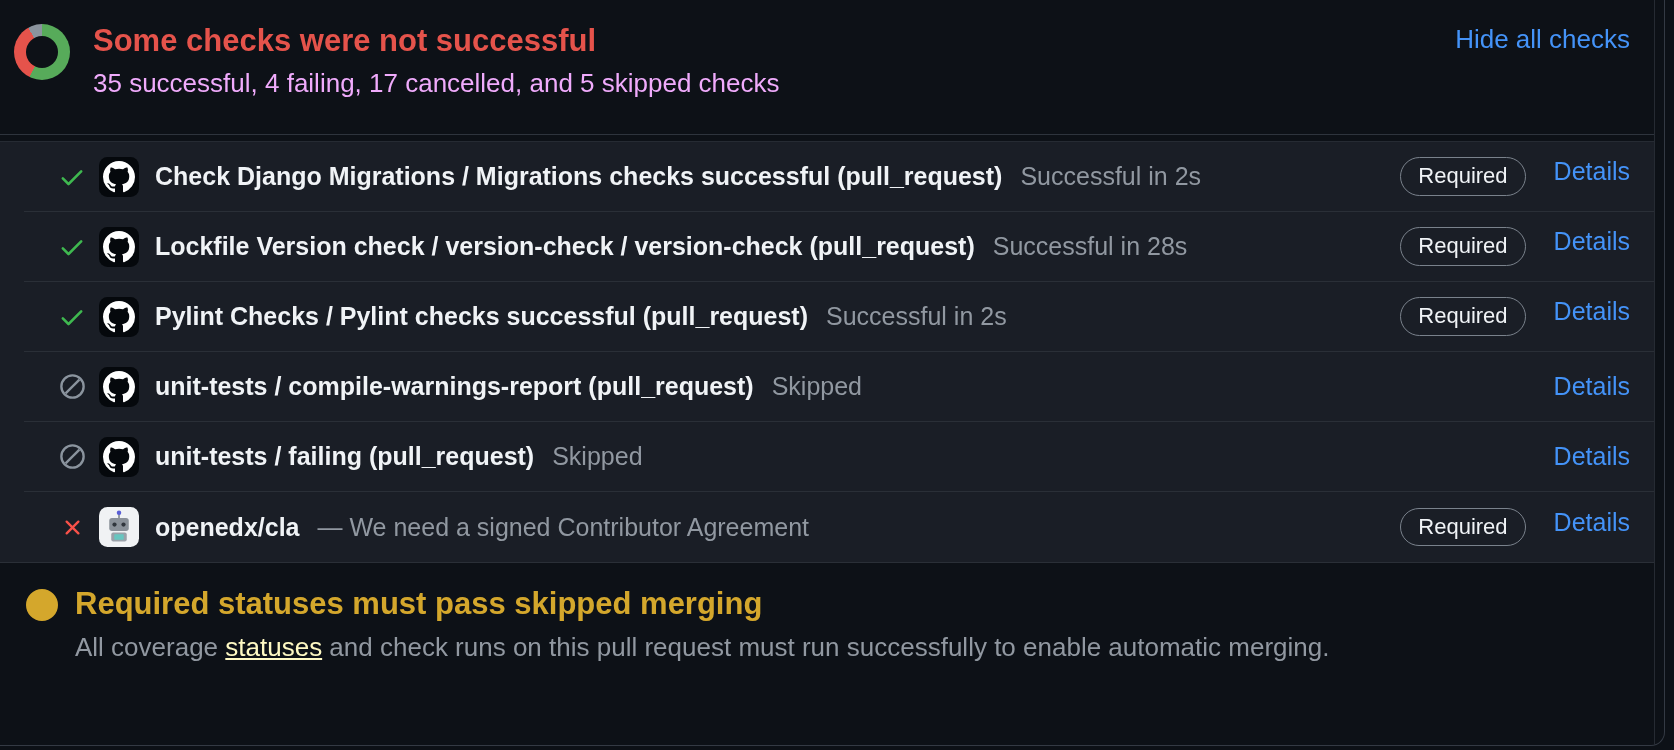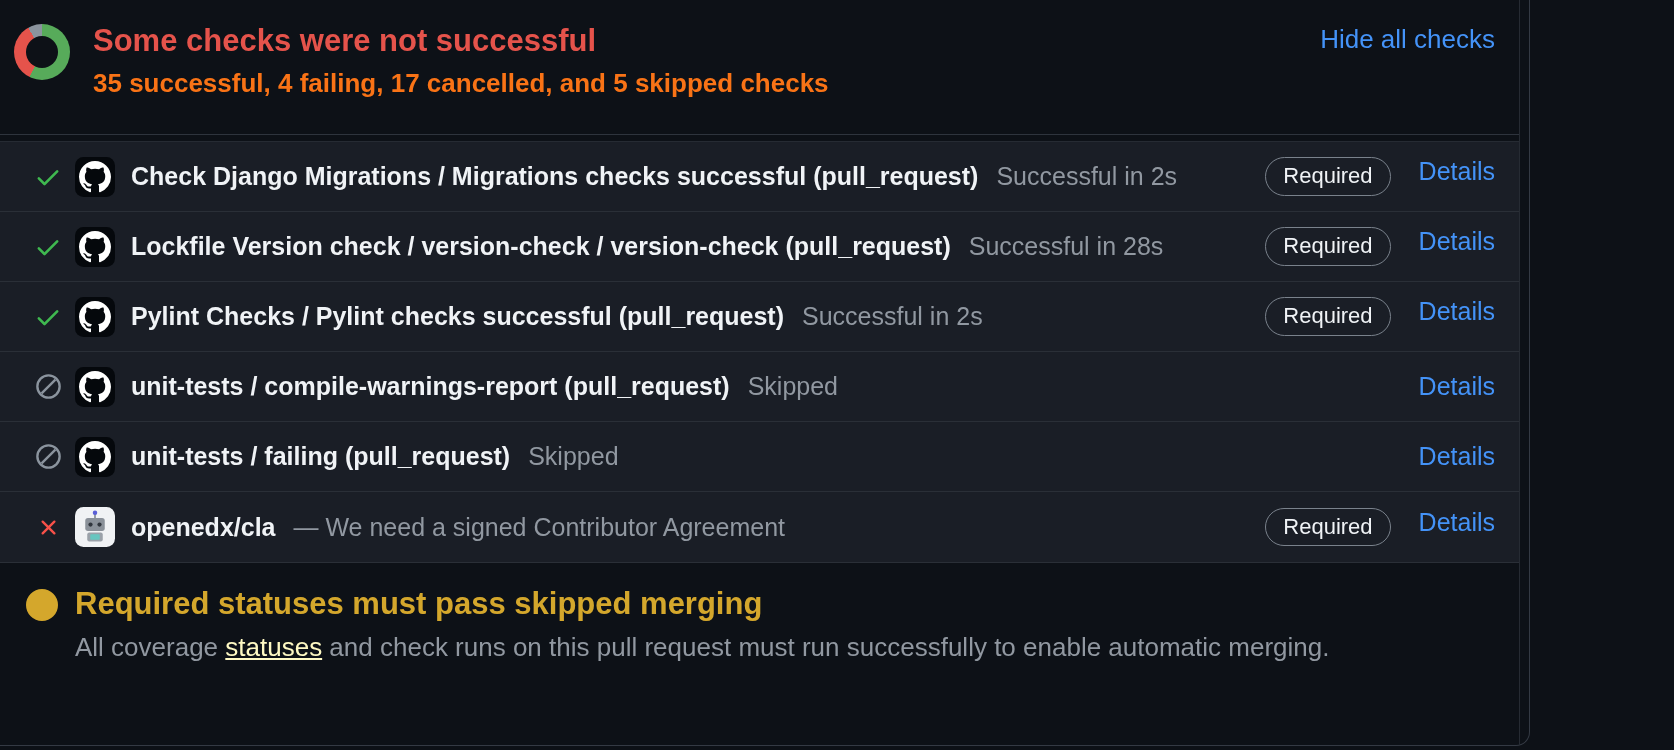--- a/index.html
+++ b/index.html
@@ -4,21 +4,21 @@
 <style>
   * { margin:0; padding:0; box-sizing:border-box; }
   html,body { background:#0d1117; }
   body { font-family:"Liberation Sans","DejaVu Sans",sans-serif; }
   .stage{
     position:relative; width:1674px; height:750px;
     background:#0d1117; overflow:hidden; color:#f0f3f6;
   }
   
   .box{
-    position:absolute; left:0; top:0; width:1530px; height:746px;
+    position:absolute; left:0; top:0; width:1665px; height:746px;
     border-right:1px solid #343a44; border-bottom:1px solid #343a44;
     border-bottom-right-radius:14px;
   }
   .scroll-area{
     height:745px; margin-right:9px;
     border-right:1px solid #262b33;
   }
   
   .checks-header{
     height:135px; display:flex; align-items:flex-start;
@@ -26,25 +26,25 @@
     background:#0d1117;
   }
   .donut{
     width:56px; height:56px; border-radius:50%; margin-top:4px; flex:0 0 auto;
     background:conic-gradient(#57ab5a 0deg 206.6deg, #e5534b 206.6deg 330.5deg, #8b949e 330.5deg 360deg);
     display:flex; align-items:center; justify-content:center;
   }
   .donut::after{ content:""; width:32px; height:32px; border-radius:50%; background:#0d1117; }
   .header-text{ margin-left:23px; }
   .header-title{ font-size:31px; font-weight:700; color:#e5534b; line-height:1.2; margin-top:2px; }
-  .header-summary{ font-size:26px; color:#f97316; margin-top:9px;font-weight:bold; }
+  .header-summary{ font-size:26px; color:#f0abfc; margin-top:9px; }
   .hide-link{ margin-left:auto; margin-top:4px; font-size:26px; color:#4493f8; text-decoration:none; cursor:pointer; white-space:nowrap; }
   
   .checks-gap{ height:6px; background:#0d1117; }
-  .checks-list{ background:#1a1e26; border-top:1px solid #262b33; border-bottom:1px solid #2a2f37; }
+  .checks-list{ background:#1a1e26; border-top:1px solid #262b33; border-bottom:1px solid #2a2f37;padding-left:24px; }
   .check-row{
     height:70px; display:flex; align-items:center;
     padding:0 24px 0 34px; border-bottom:1px solid #2a2f37;
   }
   .check-row:last-child{ border-bottom:none; }
   .state-icon{ width:28px; height:28px; flex:0 0 auto; display:flex; align-items:center; justify-content:center; }
   .avatar{ width:40px; height:40px; border-radius:8px; margin-left:13px; flex:0 0 auto; }
   .row-title{ margin-left:16px; font-size:25px; font-weight:700; color:#f0f3f6; white-space:nowrap; }
   .row-status{ margin-left:18px; font-size:25px; color:#9198a1; white-space:nowrap; }
   .row-right{ margin-left:auto; display:flex; align-items:flex-start; }

